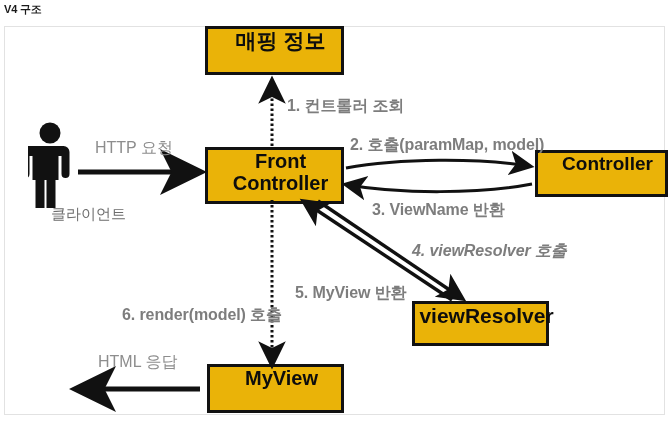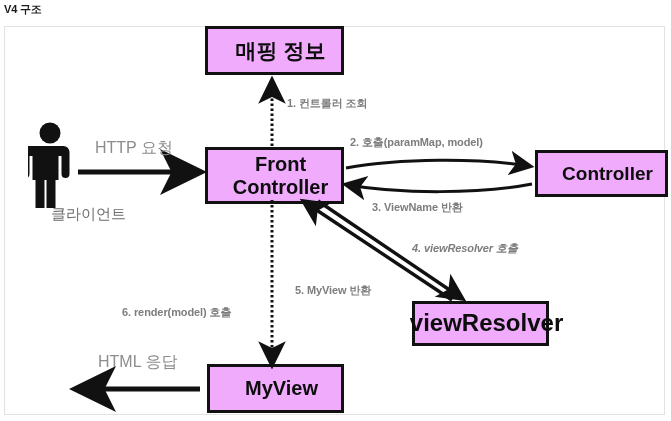--- a/index.html
+++ b/index.html
@@ -30,24 +30,23 @@
     top: 26px;
     width: 661px;
     height: 389px;
     border: 1px solid #e2e2e2;
     background: #ffffff;
     box-sizing: border-box;
   }
   .node-box {
     position: absolute;
     border: 3px solid #111111;
-    background: #f0abfc;
+    background: #eab308;
     box-sizing: border-box;
     display: flex;
-    align-items: center;
     justify-content: center;
     text-align: center;
     color: #0d0d0d;
     font-weight: bold;
     line-height: 1.12;
     padding-left: 12px;
   }
   #node-mapping-info {
     left: 205px; top: 26px; width: 139px; height: 49px;
     font-size: 21px;
@@ -55,29 +54,29 @@
   #node-front-controller {
     left: 205px; top: 147px; width: 139px; height: 57px;
     font-size: 20px;
   }
   #node-controller {
     left: 535px; top: 150px; width: 133px; height: 47px;
     font-size: 19px;
   }
   #node-view-resolver {
     left: 412px; top: 301px; width: 137px; height: 45px;
-    font-size: 24px;
+    font-size: 21px;
   }
   #node-myview {
     left: 207px; top: 364px; width: 137px; height: 49px;
     font-size: 20px;
   }
   .edge-label {
     position: absolute;
-    font-size: 11px;
+    font-size: 16px;
     font-weight: bold;
     color: #7d7d7d;
     white-space: nowrap;
     letter-spacing: -0.1px;
   }
   .io-label {
     position: absolute;
     font-size: 16px;
     color: #8d8d8d;
     white-space: nowrap;

